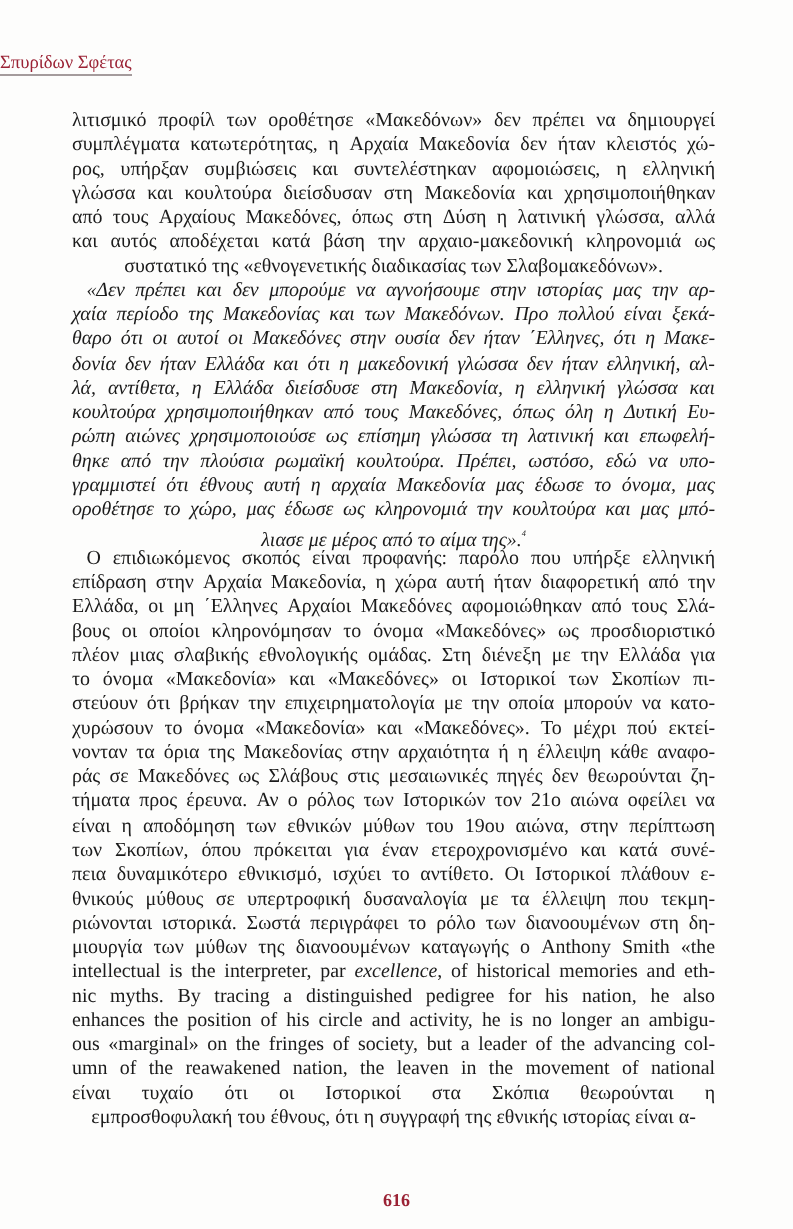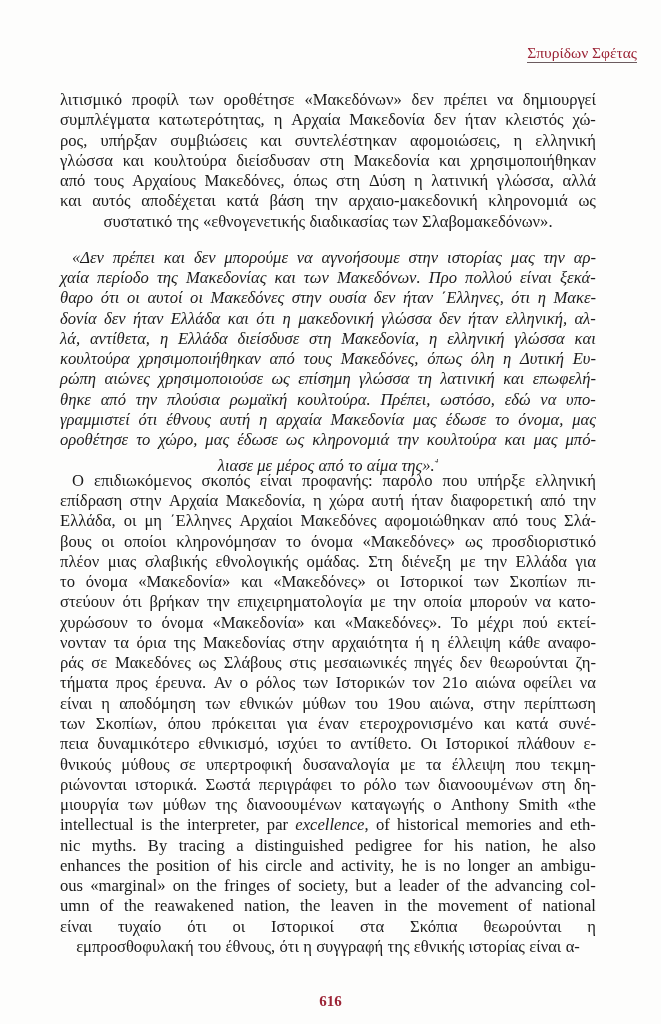--- a/index.html
+++ b/index.html
@@ -1,30 +1,30 @@
 <!DOCTYPE html>
 <html><head>
 <meta charset="utf-8">
 <style>
   html, body { margin: 0; padding: 0; }
   body {
     width: 661px; height: 1024px; background: #fdfdfc; position: relative; overflow: hidden;
     font-family: "Liberation Serif", "DejaVu Serif", serif; color: #1b1b1b;
   }
   .header {
-    position: absolute; top: 44px; left: 0; width: 637px; text-align: right;
+    position: absolute; top: 44px; left: 0; width: 637px; text-align: left;
   }
   .header span {
     font-size: 15.5px; color: #9b2335; border-bottom: 1px solid #6b5b5e; padding-bottom: 1px;
   }
   .body-text {
     position: absolute; left: 60px; top: 90px; width: 536px;
     font-size: 16.6px; line-height: 20.27px;
   }
-  .italic { font-style: italic; margin-top: 16px; }
+  .italic { font-style: italic; }
   .fn { font-size: 7px; vertical-align: 8px; }
   .page-number {
     position: absolute; top: 993px; left: 0; width: 661px; text-align: center;
     font-size: 15px; color: #9b2335; font-weight: bold;
   }
   
   .jline { display: flex; justify-content: space-between; white-space: pre; height: 20.27px; align-items: baseline; }
   .jline.last { justify-content: center; gap: 4.3px; }
   .jline.indent { padding-left: 12px; }
 </style>

